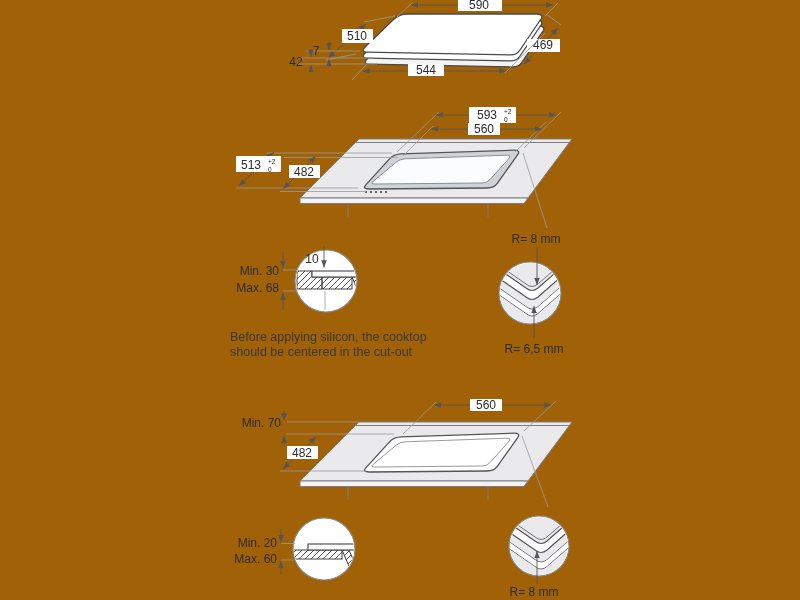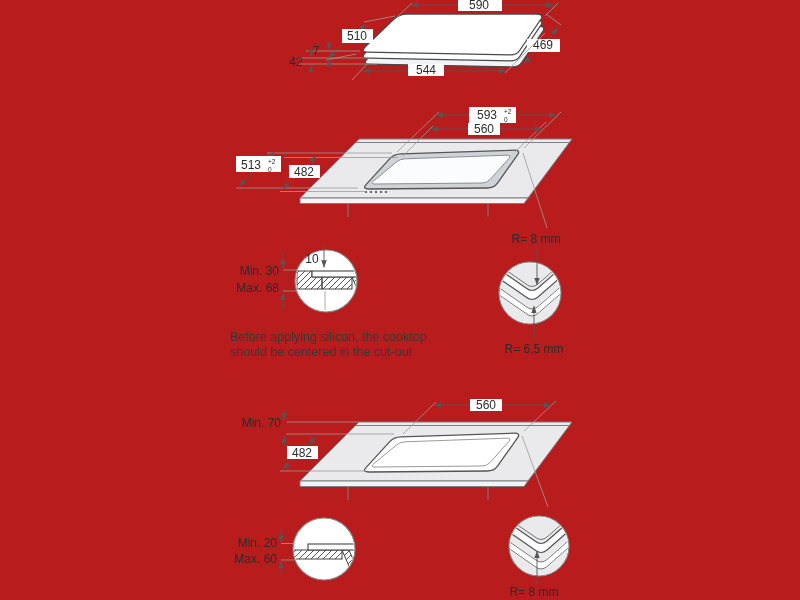--- a/index.html
+++ b/index.html
@@ -1,16 +1,16 @@
 <!DOCTYPE html>
 <html><head>
 <meta charset="utf-8">
 <style>
   html,body{margin:0;padding:0;background:#fff;}
-  .stage{position:relative;width:800px;height:600px;background:#b91c1c;overflow:hidden;}
+  .stage{position:relative;width:800px;height:600px;background:#a16207;overflow:hidden;}
   svg{display:block;}
   .dim{font-family:"Liberation Sans",sans-serif;font-size:12px;fill:#2c2c2c;}
   .dim-sm{font-family:"Liberation Sans",sans-serif;font-size:6.5px;fill:#2c2c2c;}
   .note-txt{font-family:"Liberation Sans",sans-serif;font-size:12.5px;fill:#383838;}
   .draw{stroke:#4a4a4a;stroke-width:1.3;fill:#fff;}
   .ctop{fill:#eaeaed;stroke:#7d7d82;stroke-width:1;}
   .thin{stroke:#7d7d82;stroke-width:1;fill:none;}
   .dimline{stroke:#555;stroke-width:0.9;fill:none;}
   .ext{stroke:#9a9a9a;stroke-width:0.8;fill:none;}
   .hatched{fill:url(#hatch);stroke:#444;stroke-width:1;}

